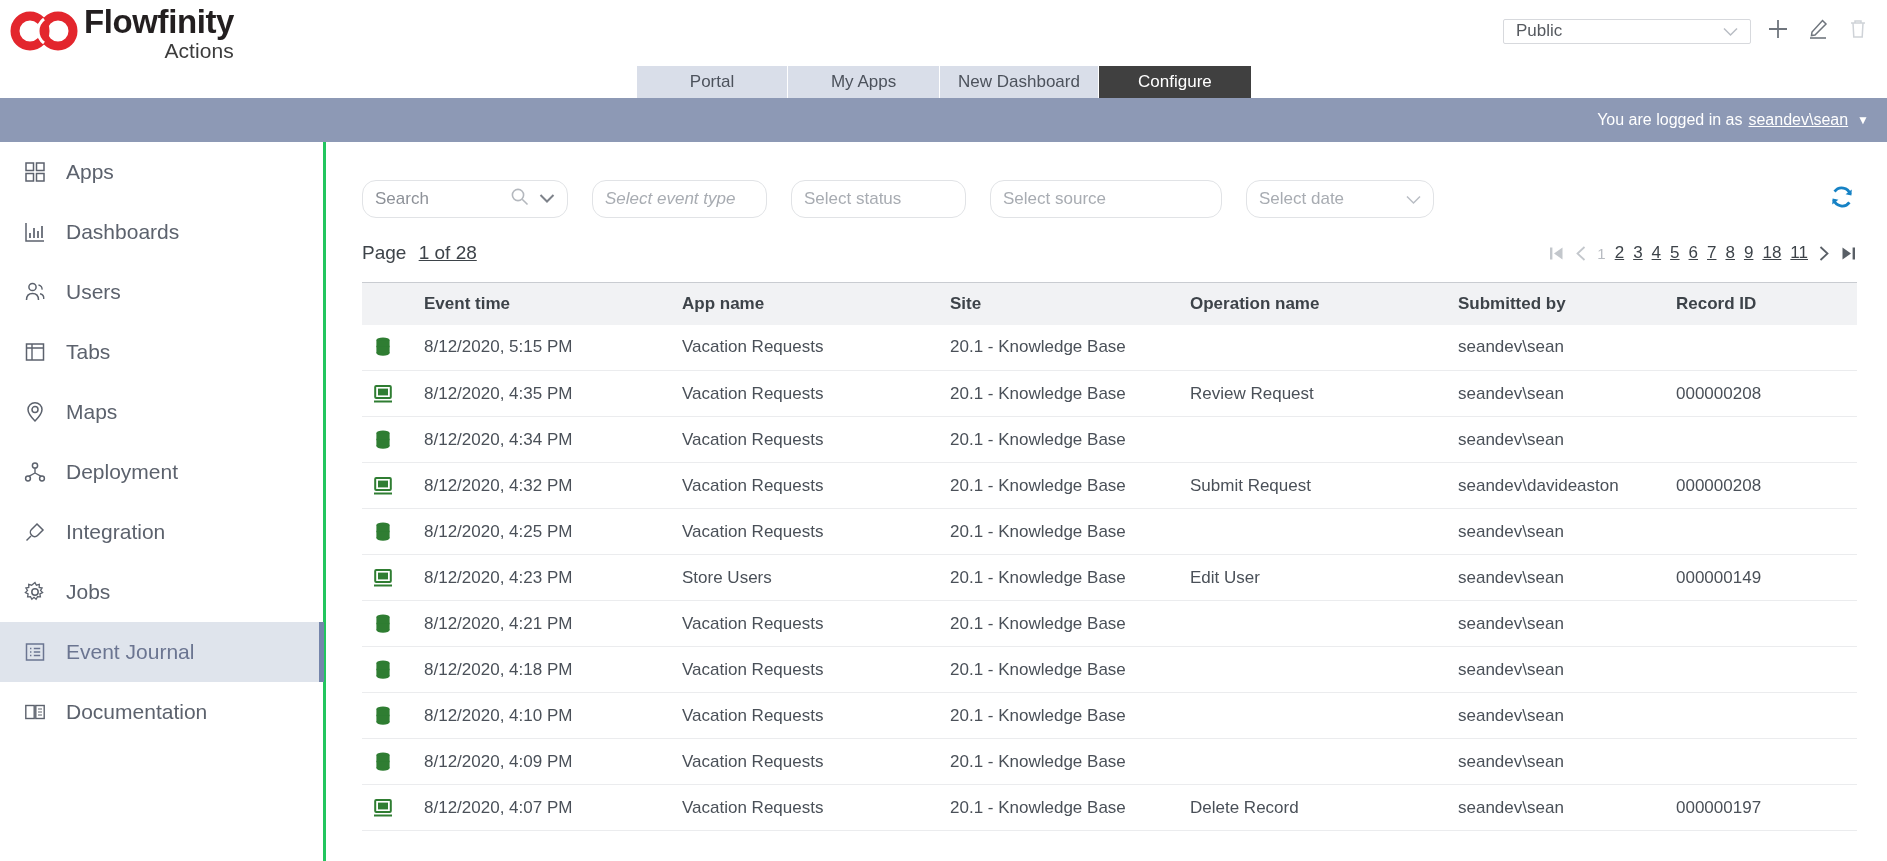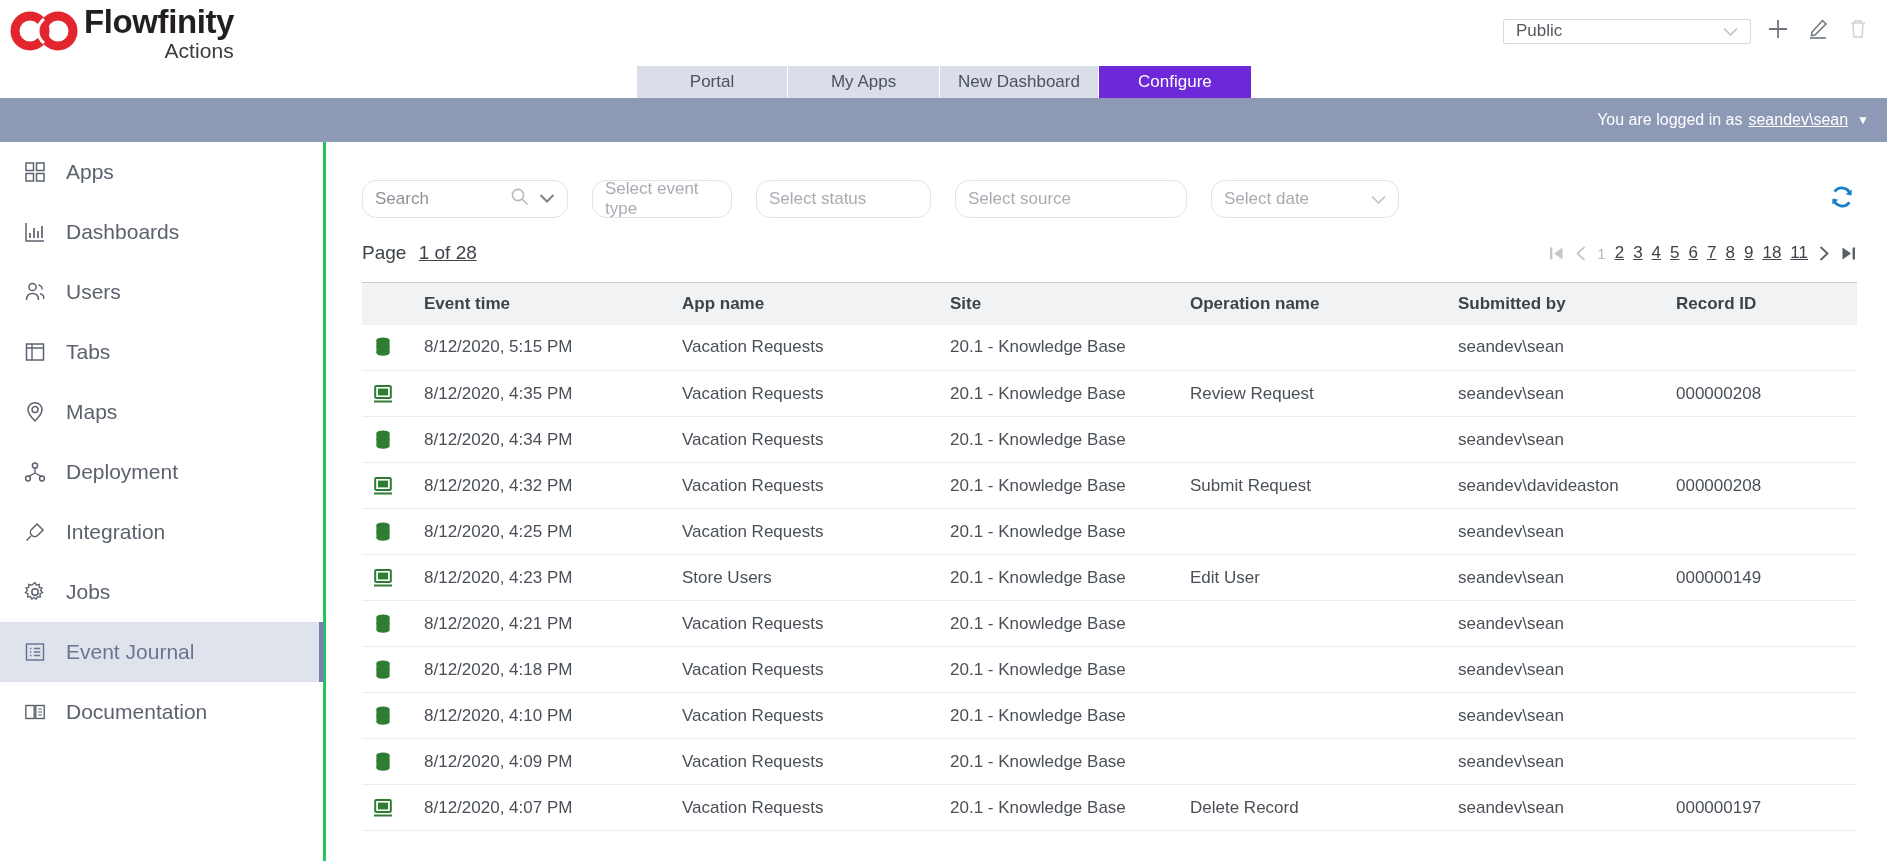--- a/index.html
+++ b/index.html
@@ -92,21 +92,21 @@
     display: flex; align-items: center; justify-content: center;
     background: #d9dee9;
     color: #4c525c;
     font-size: 17px;
     border-right: 1px solid #ffffff;
     padding: 0 18px;
     cursor: pointer;
   }
   .tab:first-child { border-left: 1px solid #ffffff; }
   .tab.active {
-    background: #6d28d9;
+    background: #404040;
     color: #ffffff;
     border-right: none;
   }
 
   
   .loginbar {
     height: 44px;
     background: #8d99b5;
     display: flex;
     align-items: center;
@@ -185,21 +185,21 @@
     border-radius: 14px;
     background: #fff;
     display: flex;
     align-items: center;
     padding: 0 12px;
     font-size: 17px;
     color: #a8acb2;
     justify-content: space-between;
   }
   .field.search { width: 206px; color: #8d9198; }
-  .field.evtype { width: 140px; }
+  .field.evtype { width: 175px; font-style: italic; }
   .field.status { width: 175px; }
   .field.source { width: 232px; }
   .field.date   { width: 188px; }
   .field .ficons { display: flex; align-items: center; gap: 10px; color: #b4b8be; }
   .refresh {
     margin-left: auto;
     color: #1682c5;
     display: flex; align-items: center; justify-content: center;
     cursor: pointer;
   }

